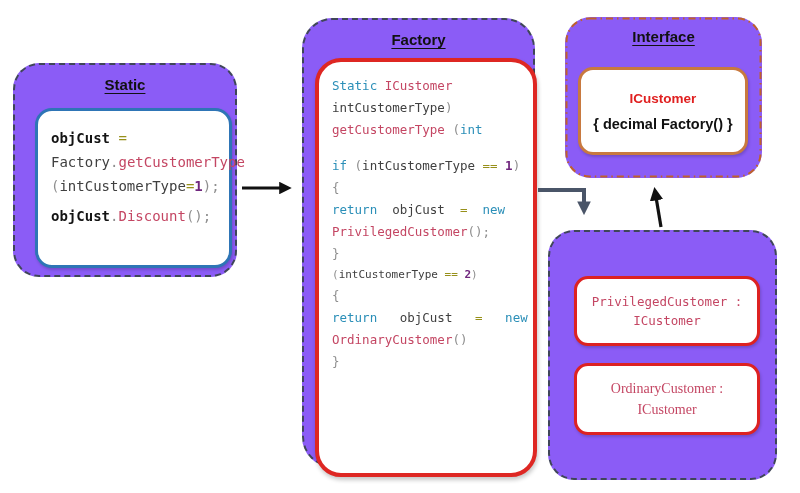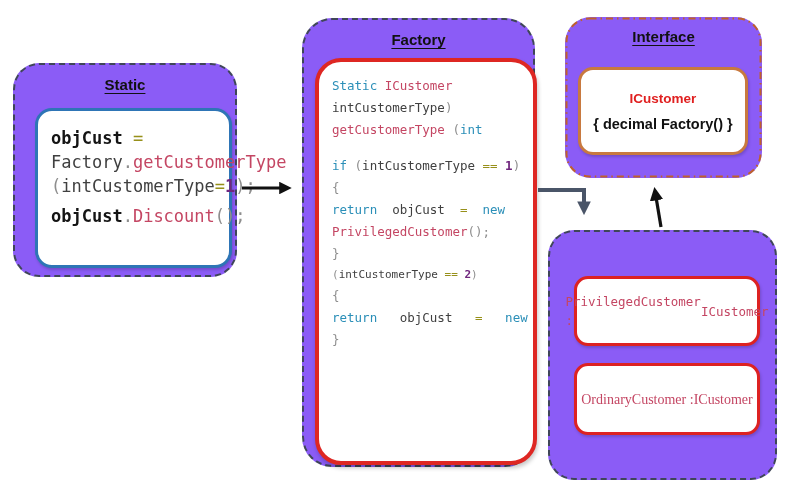--- a/index.html
+++ b/index.html
@@ -14,27 +14,27 @@
     text-align:center;font-weight:bold;font-size:15px;color:#111;
     text-decoration:underline;text-underline-offset:3px;margin-top:11px;
   }
   
   .client-box{
     position:absolute;left:20px;top:43px;width:178px;height:139px;
     border:3.5px solid #2E75B6;border-radius:17px;background:#fff;
     box-shadow:1px 2px 3px rgba(0,0,0,0.18);
     padding:15px 0 0 13px;box-sizing:content-box;
   }
-  .client-box .code-line{font-size:17px;line-height:24px;}
+  .client-box .code-line{font-size:14px;line-height:24px;}
   
   .factory-box{
     position:absolute;left:11px;top:38px;width:201px;height:386px;
     border:4px solid #DE2723;border-radius:26px;background:#fff;
     box-shadow:1px 3px 4px rgba(0,0,0,0.22);
-    padding:13px 0 0 13px;box-sizing:content-box;
+    padding:13px 0 12px 13px;box-sizing:content-box;
   }
   .factory-box .code-line{font-size:12.5px;line-height:22px;}
   
   .code-line{font-family:"DejaVu Sans Mono", monospace;white-space:pre;color:#404040;}
   .code-line.gap{margin-top:6px;}
   .code-line.gap-lg{margin-top:14px;}
   .code-line.small{font-size:11px !important;line-height:20px !important;}
   .tk-kw{color:#2B8FB8;}
   .tk-ty{color:#C44663;}
   .tk-op{color:#97901A;}
@@ -51,21 +51,21 @@
     box-shadow:1px 2px 3px rgba(0,0,0,0.18);
     display:flex;flex-direction:column;align-items:center;justify-content:center;
   }
   .iface-name{color:#E02020;font-weight:bold;font-size:13.5px;margin-bottom:10px;}
   .iface-sig{color:#111;font-weight:bold;font-size:14.5px;}
   
   .impl-box{
     position:absolute;left:24px;width:180px;
     border:3.5px solid #DD2222;border-radius:14px;background:#fff;
     box-shadow:1px 2px 3px rgba(0,0,0,0.18);
-    display:flex;align-items:center;justify-content:center;
+    display:flex;flex-direction:column;align-items:center;justify-content:center;
     font-family:"DejaVu Sans Mono", monospace;color:#C44663;
   }
   .impl-box-1{top:44px;height:64px;font-size:12.5px;line-height:19px;}
   .impl-box-2{top:131px;height:66px;font-size:14px;line-height:21px;font-family:Liberation Serif, serif;}
   
   .arrow-layer{position:absolute;left:0;top:0;pointer-events:none;}
 </style>
 </head>
 <body>
 
@@ -89,20 +89,21 @@
         <div class="code-line"><span class="tk-id">intCustomerType</span><span class="tk-pun">)</span></div>
         <div class="code-line"><span class="tk-ty">getCustomerType </span><span class="tk-pun">(</span><span class="tk-kw">int</span></div>
         <div class="code-line gap-lg"><span class="tk-kw">if </span><span class="tk-pun">(</span><span class="tk-id">intCustomerType </span><span class="tk-op">== </span><span class="tk-num">1</span><span class="tk-pun">)</span></div>
         <div class="code-line"><span class="tk-pun">{</span></div>
         <div class="code-line"><span class="tk-kw">return </span><span class="tk-id"> objCust </span><span class="tk-op"> = </span><span class="tk-kw"> new</span></div>
         <div class="code-line"><span class="tk-ty">PrivilegedCustomer</span><span class="tk-pun">();</span></div>
         <div class="code-line"><span class="tk-pun">}</span></div>
         <div class="code-line small"><span class="tk-pun">(</span><span class="tk-id">intCustomerType </span><span class="tk-op">== </span><span class="tk-num">2</span><span class="tk-pun">)</span></div>
         <div class="code-line"><span class="tk-pun">{</span></div>
         <div class="code-line"><span class="tk-kw">return </span><span class="tk-id">  objCust </span><span class="tk-op">  = </span><span class="tk-kw">  new</span></div>
+        <div class="code-line"><span class="tk-ty">OrdinaryCustomer</span><span class="tk-pun">()</span></div>
         <div class="code-line"><span class="tk-pun">}</span></div>
       </div>
   </div>
 </div>
 
 <div class="group iface-group" style="left:565px;top:17px;width:197px;height:161px;">
   <svg class="iface-border" width="197" height="161">
     <rect x="1.5" y="1.5" width="194" height="158" rx="23" fill="none" stroke="#C0612B" stroke-width="2" stroke-dasharray="7 4 1.5 4"></rect>
   </svg>
   <div class="group-title">Interface</div>

